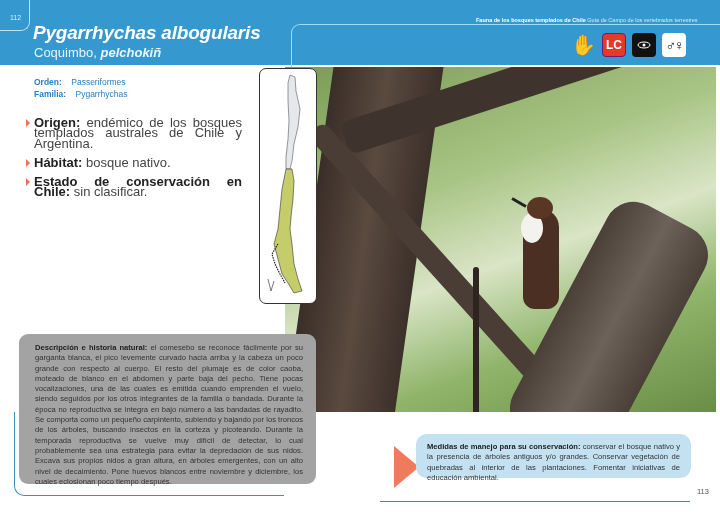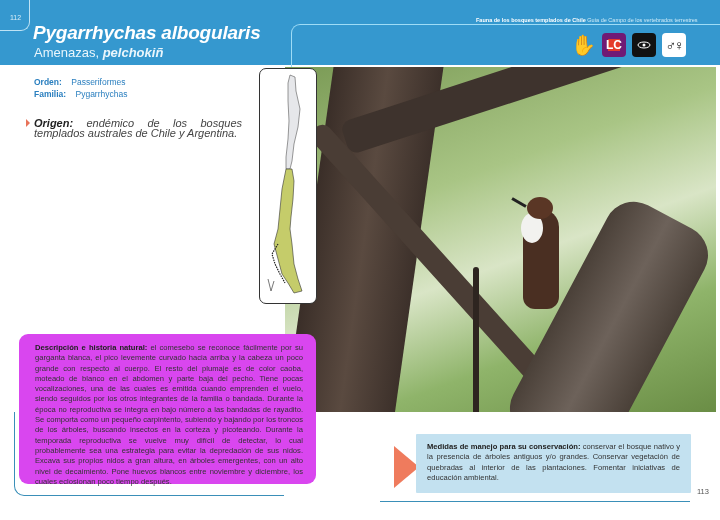--- a/index.html
+++ b/index.html
@@ -9,63 +9,63 @@
   .pgnum-left { position:absolute; left:10px; top:14px; font-size:7px; color:#d9eef8; }
   .frame { position:absolute; left:291px; top:24px; width:440px; height:45px; border:1px solid #9fdcf6; border-right:none; border-bottom:none; border-radius:9px 0 0 0; }
   .sci { position:absolute; left:33px; top:22px; font-size:19px; font-weight:bold; font-style:italic; color:#fff; letter-spacing:-0.2px; }
   .common { position:absolute; left:34px; top:45px; font-size:13px; color:#eaf6fc; }
   .common b { font-style:italic;margin-top:40px; }
   .guide { position:absolute; left:476px; top:17px; font-size:5.5px; color:#d0ecf8; white-space:nowrap; }
   .guide b { color:#fff; font-weight:bold; }
   .icons { position:absolute; left:572px; top:33px; display:flex; gap:6px; align-items:center; }
   .ic { width:24px; height:24px; border-radius:4px; display:flex; align-items:center; justify-content:center; }
   .ic-hand { background:transparent; color:#fff; font-size:20px; }
-  .ic-lc { background:#e53a2a; color:#fff; font-weight:bold; font-size:12px; border:6px solid #701a75; }
+  .ic-lc { background:#e53a2a; color:#fff; font-weight:bold; font-size:12px; border:1px solid #701a75; }
   .ic-eye { background:#111; color:#fff; font-size:11px; }
   .ic-sex { background:#fff; color:#111; font-size:14px; font-weight:bold; letter-spacing:-2px; }
 
   .tax { position:absolute; left:34px; top:76px; font-size:8.5px; line-height:12px; }
   .tax .k { color:#2a7fbf; font-weight:bold;text-align:right; }
   .tax .v { color:#2a7fbf;margin-left:7px; }
-  .facts { position:absolute; left:30px; top:118px; width:212px; font-size:11px; line-height:10.3px; color:#444;font-style:italic; }
+  .facts { position:absolute; left:30px; top:118px; width:212px; font-size:13px; line-height:10.3px; color:#444; }
   .fact { position:relative; padding-left:4px; margin-bottom:9px; text-align:justify; }
   .fact .tri { position:absolute; left:-4px; top:1px; width:0; height:0; border-left:4px solid #e8735a; border-top:4px solid transparent; border-bottom:4px solid transparent; }
   .fact b { color:#222; }
   .mapbox { position:absolute; left:259px; top:68px; width:58px; height:236px; border:1px solid #333; border-radius:7px; background:#fff; z-index:3; }
   .photo { position:absolute; left:285px; top:67px; width:431px; height:345px; overflow:hidden; background:linear-gradient(160deg,#7a9a55 0%,#a9c585 35%,#d9e5c6 55%,#8fb46a 75%,#6a8d45 100%); z-index:1; }
   .trunk1 { position:absolute; left:0; top:0; width:110px; height:345px; background:linear-gradient(90deg,#3a2e28,#5a4a40,#3c302a); transform:skewX(-8deg); transform-origin:bottom; }
   .branch1 { position:absolute; left:60px; top:55px; width:400px; height:34px; background:#3e332d; transform:rotate(-18deg); transform-origin:left; border-radius:10px; }
   .branch2 { position:absolute; left:30px; top:50px; width:380px; height:22px; background:#4a3d35; transform:rotate(48deg); transform-origin:left; border-radius:10px; }
   .trunk2 { position:absolute; left:330px; top:150px; width:110px; height:260px; background:linear-gradient(90deg,#4a4038,#6d625a,#4a4038); transform:rotate(28deg); transform-origin:top; border-radius:30px; }
   .twig { position:absolute; left:188px; top:200px; width:6px; height:150px; background:#2e2520; border-radius:3px; }
   .bird { position:absolute; left:232px; top:130px; width:46px; height:120px; }
   .bird .body { position:absolute; left:6px; top:12px; width:36px; height:100px; background:#4a2f22; border-radius:18px 18px 12px 12px; }
   .bird .throat { position:absolute; left:4px; top:16px; width:22px; height:30px; background:#f2f2ef; border-radius:50%; }
   .bird .head { position:absolute; left:10px; top:0; width:26px; height:22px; background:#5a3625; border-radius:50%; }
   .bird .beak { position:absolute; left:-6px; top:4px; width:16px; height:3px; background:#222; transform:rotate(30deg); }
 
-  .desc { position:absolute; left:19px; top:334px; width:297px; height:150px; background:#d946ef; border-radius:9px; padding:9px 13px 0 16px; font-size:7.6px; line-height:10.3px; color:#333; text-align:justify; z-index:2; }
+  .desc { position:absolute; left:19px; top:334px; width:297px; height:150px; background:#a3a3a3; border-radius:9px; padding:9px 13px 0 16px; font-size:7.6px; line-height:10.3px; color:#333; text-align:justify; z-index:2; }
   .desc b { color:#222; }
   .leftline { position:absolute; left:14px; top:412px; width:270px; height:84px; border:1px solid #3a8fb8; border-top:none; border-right:none; border-radius:0 0 0 10px; }
 
   .mgmt-tri { position:absolute; left:394px; top:446px; width:0; height:0; border-left:25px solid #ef7b5d; border-top:21px solid transparent; border-bottom:21px solid transparent; }
-  .mgmt { position:absolute; left:416px; top:434px; width:275px; height:59px; background:#c3e1f0; border-radius:1px; padding:8px 11px 0 11px; font-size:7.6px; line-height:10.3px; color:#333; text-align:justify; }
+  .mgmt { position:absolute; left:416px; top:434px; width:275px; height:44px; background:#c3e1f0; border-radius:11px; padding:8px 11px 0 11px; font-size:7.6px; line-height:10.3px; color:#333; text-align:justify; }
   .mgmt b { color:#222; }
   .rline { position:absolute; left:380px; top:501px; width:310px; height:1px; background:#3a8fb8; }
   .pgnum-right { position:absolute; left:697px; top:487px; font-size:7.5px; color:#555; }
 </style>
 </head>
 <body>
 
 <div class="header">
   <div class="pgtab"></div>
   <span class="pgnum-left">112</span>
   <div class="frame"></div>
   <div class="sci">Pygarrhychas albogularis</div>
-  <div class="common"><span>Amenazas, </span><b>pelchokiñ</b></div>
+  <div class="common"><span>Coquimbo, </span><b>pelchokiñ</b></div>
   <div class="guide"><b>Fauna de los bosques templados de Chile</b><span> Guía de Campo de los vertebrados terrestres</span></div>
   <div class="icons">
     <div class="ic ic-hand">✋</div>
     <div class="ic ic-lc">LC</div>
     <div class="ic ic-eye">
       <svg width="14" height="8" viewBox="0 0 14 8">
           <ellipse cx="7" cy="4" rx="6" ry="3" fill="none" stroke="#fff" stroke-width="1"></ellipse>
           <circle cx="7" cy="4" r="1.5" fill="#fff"></circle>
         </svg>
     </div>
@@ -73,20 +73,22 @@
   </div>
 </div>
 
 <div class="tax">
   <div><span class="k">Orden:</span><span class="v"> Passeriformes</span></div>
   <div><span class="k">Familia:</span><span class="v"> Pygarrhychas</span></div>
 </div>
 
 <div class="facts">
   <div class="fact"><span class="tri"></span><b>Origen:</b><span> endémico de los bosques templados australes de Chile y Argentina.</span></div>
+  <div class="fact"><span class="tri"></span><b>Hábitat:</b><span> bosque nativo.</span></div>
+  <div class="fact"><span class="tri"></span><b>Estado de conservación en Chile:</b><span> sin clasificar.</span></div>
 </div>
 
 <div class="photo">
   <div class="trunk1"></div>
   <div class="branch1"></div>
   <div class="branch2"></div>
   <div class="trunk2"></div>
   <div class="twig"></div>
   <div class="bird">
     <div class="body"></div>

